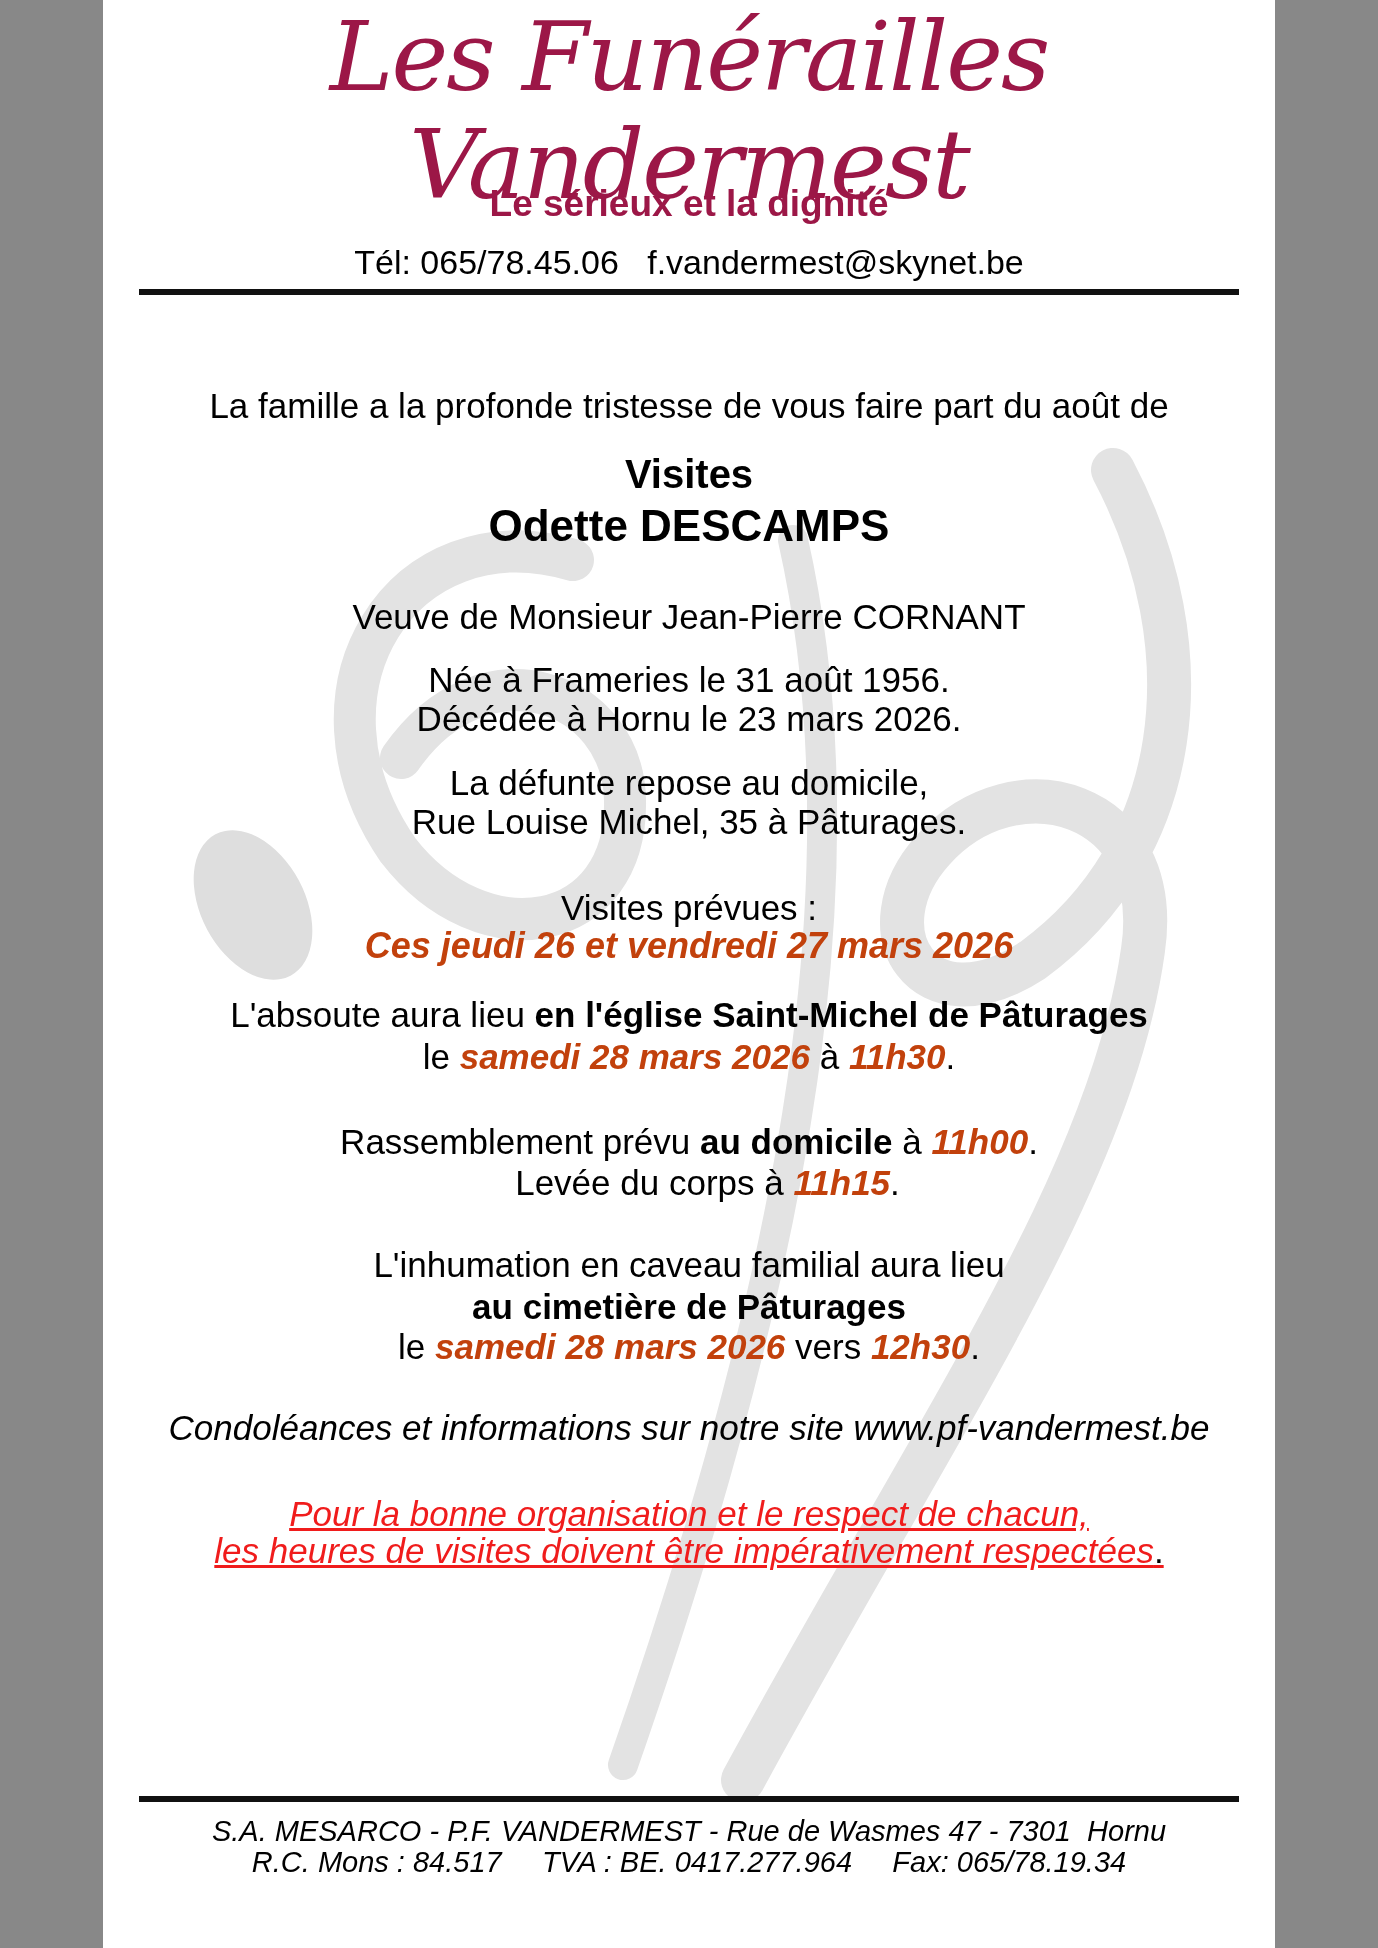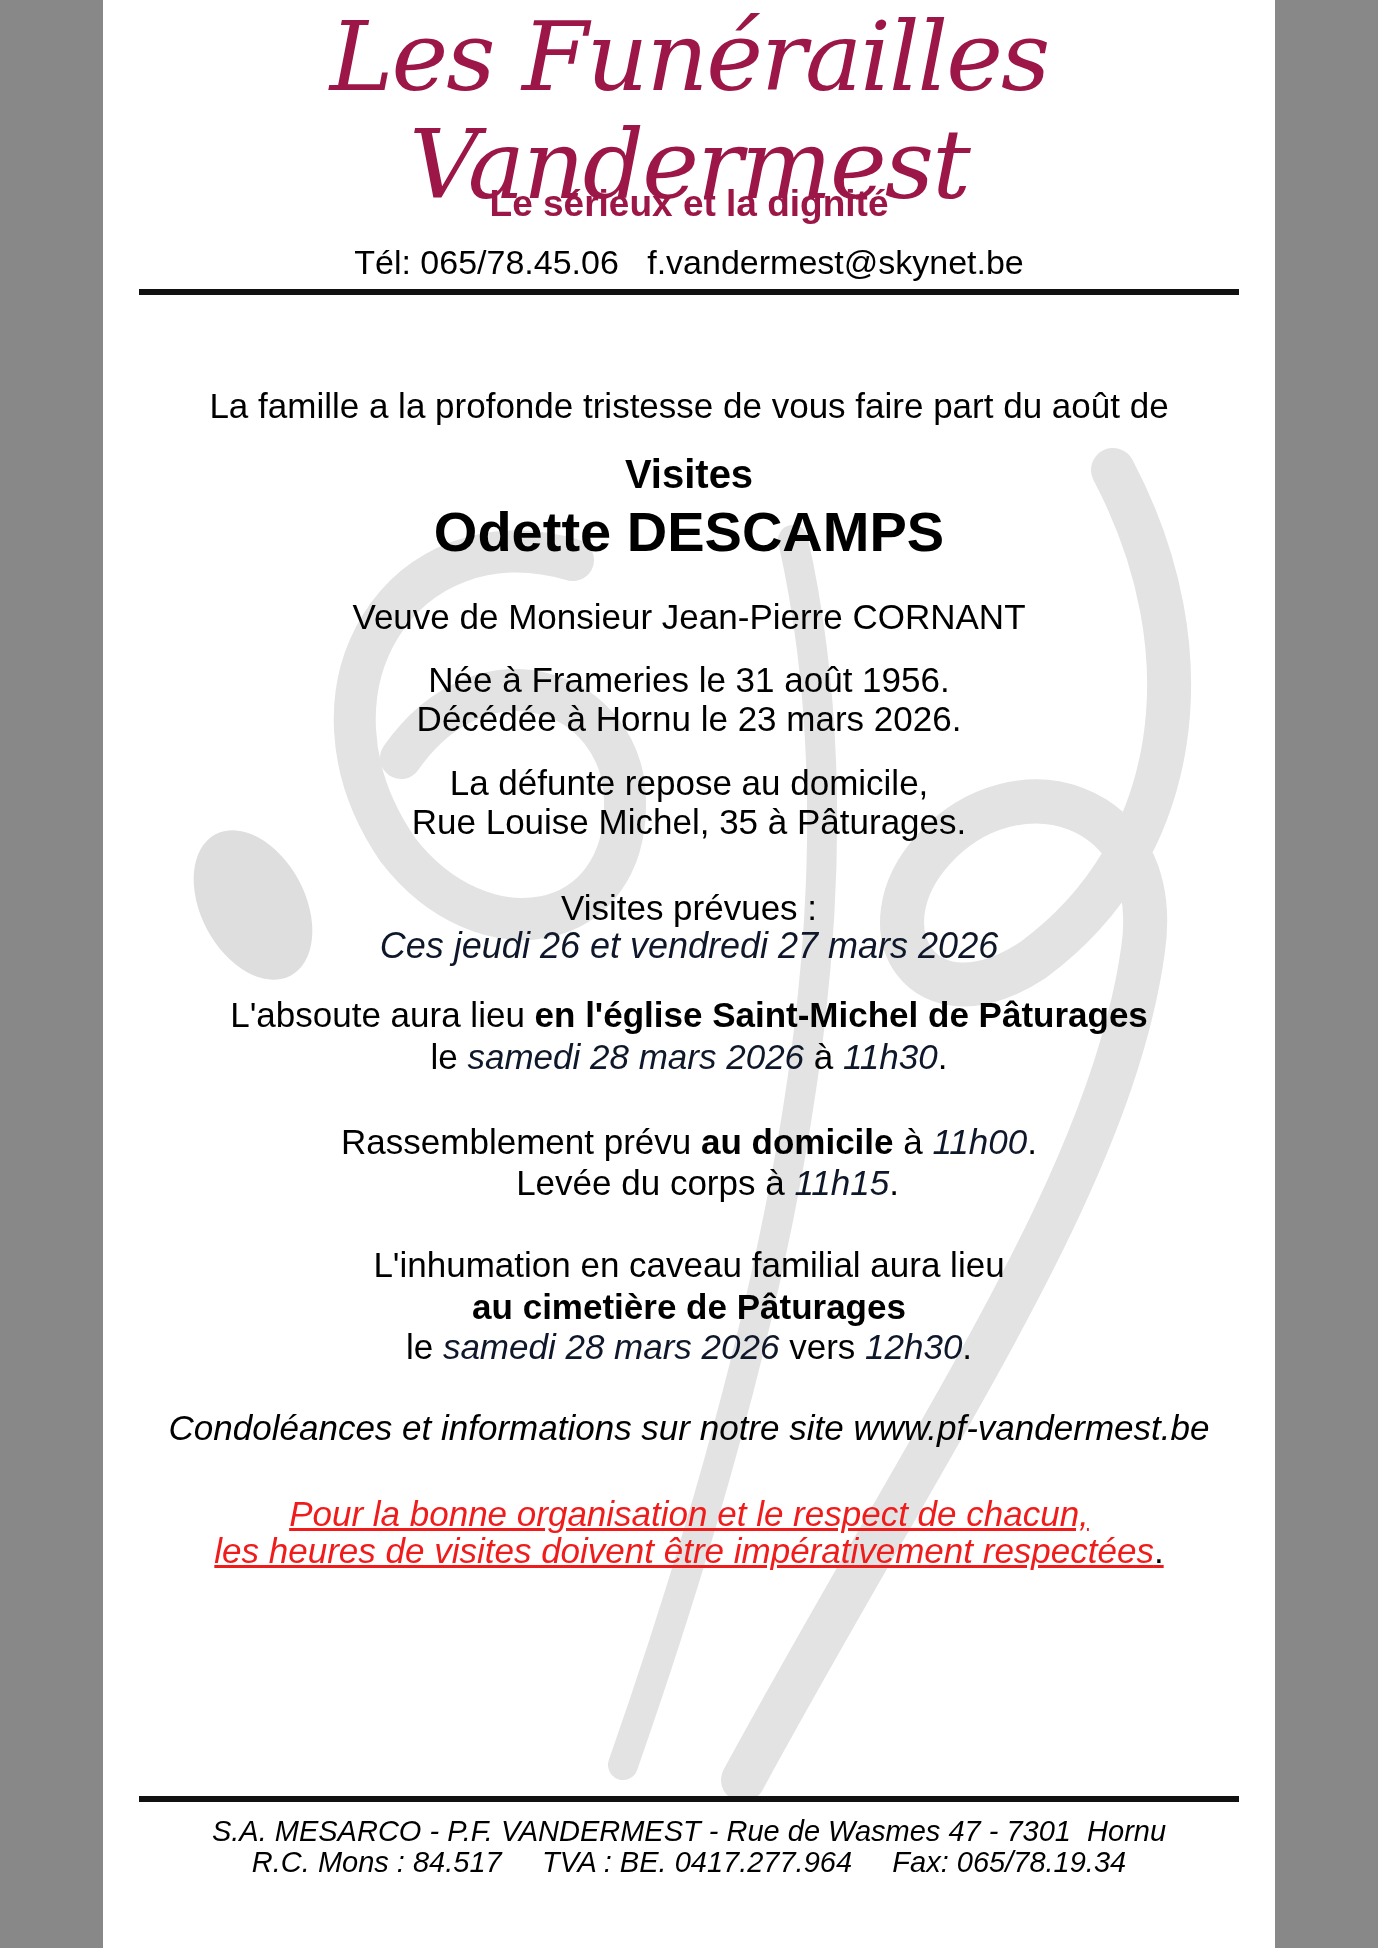--- a/index.html
+++ b/index.html
@@ -27,42 +27,42 @@
     color:#9c1747;
   }
   .tagline{top:183px;font-size:37px;font-weight:bold;color:#9c1747;}
   .contact{top:243px;font-size:34px;}
   .rule{position:absolute;left:36px;right:36px;background:#111;}
   .rule-top{top:289px;height:6px;}
   .rule-bottom{top:1796px;height:6px;}
   .body-text{font-size:35px;}
   .intro{top:386px;}
   .madame{top:452px;font-size:40px;font-weight:bold;}
-  .name{top:501px;font-size:56px;font-weight:bold;letter-spacing:0px;}
+  .name{top:501px;font-size:44px;font-weight:bold;letter-spacing:0px;}
   .veuve{top:597px;}
   .dates{top:660px;line-height:39px;}
   .repose{top:763px;line-height:39px;}
   .visits-label{top:888px;}
   .visits-dates{top:926px;font-size:36px;}
   .l-absoute1{top:995px;}
   .l-absoute2{top:1037px;}
   .l-gath1{top:1122px;}
   .l-gath2{top:1163px;padding-left:37px;}
   .l-bur1{top:1245px;}
   .l-bur2{top:1287px;font-weight:bold;}
   .l-bur3{top:1327px;}
   .condolences{top:1408px;font-style:italic;}
   .notice{font-style:italic;color:#f01c1c;text-decoration:underline;}
   .notice1{top:1494px;}
   .notice2{top:1531px;}
   .footer-line{font-style:italic;font-size:29px;line-height:31px;}
   .footer1{top:1816px;}
   .footer2{top:1847px;}
   .b{font-weight:bold;}
-  .navy{color:#0f172a;font-weight:normal;font-style:italic;}
+  .navy{color:#c2410c;font-weight:bold;font-style:italic;}
   .black-dot{color:#000;font-style:normal;font-weight:normal;}
   .watermark{
     position:absolute;left:0;top:0;width:1378px;height:1948px;
     pointer-events:none;
   }
 </style>
 </head>
 <body>
 
 <div class="page">

